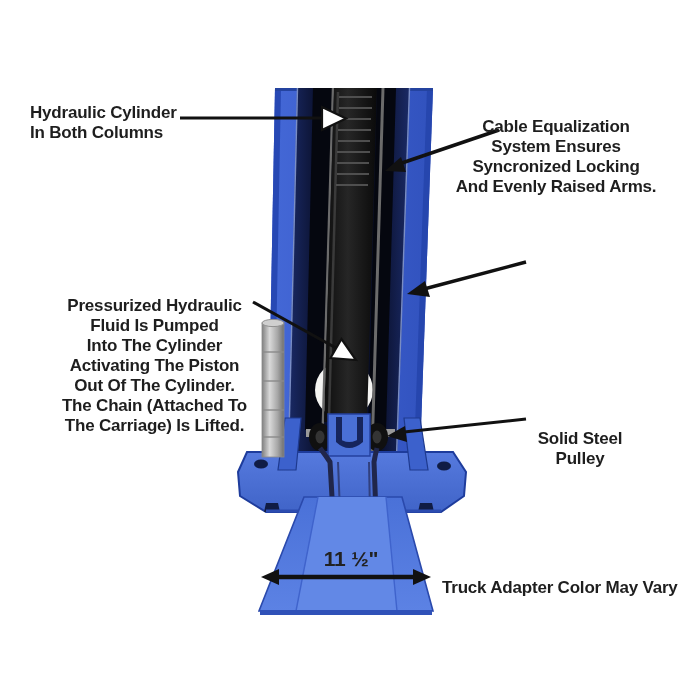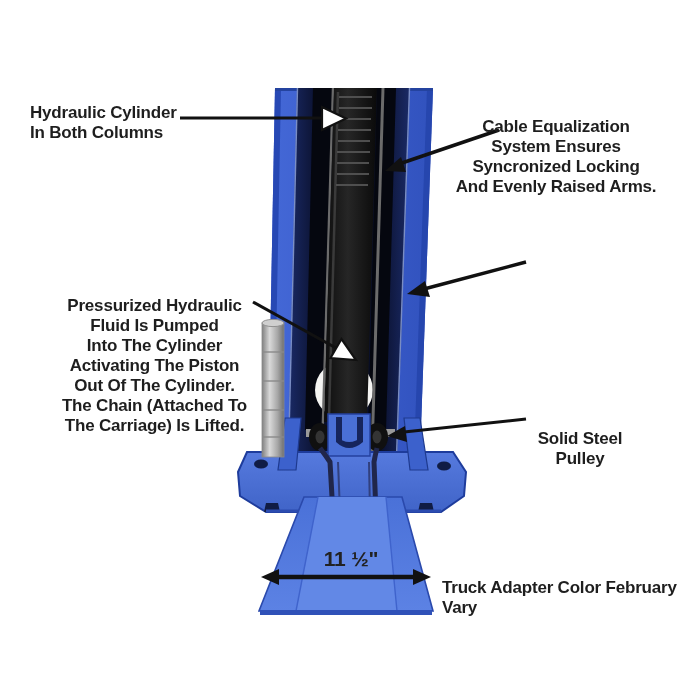--- a/index.html
+++ b/index.html
@@ -191,17 +191,17 @@
 Into The Cylinder
 Activating The Piston
 Out Of The Cylinder.
 The Chain (Attached To
 The Carriage) Is Lifted.</div>
 
 <div class="label center" id="lbl-pulley">Solid Steel
 Pulley</div>
 
 
-<div class="label" id="lbl-truck">Truck Adapter Color February Vary</div>
+<div class="label" id="lbl-truck">Truck Adapter Color May Vary</div>
 
 <div class="label center" id="lbl-measure">11 ½"</div>
 
 </div>
 
 </body></html>

